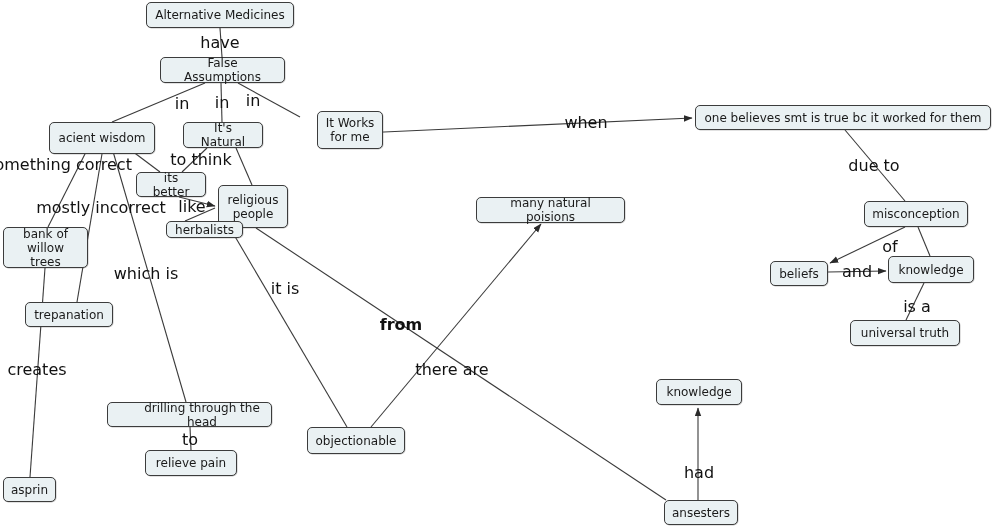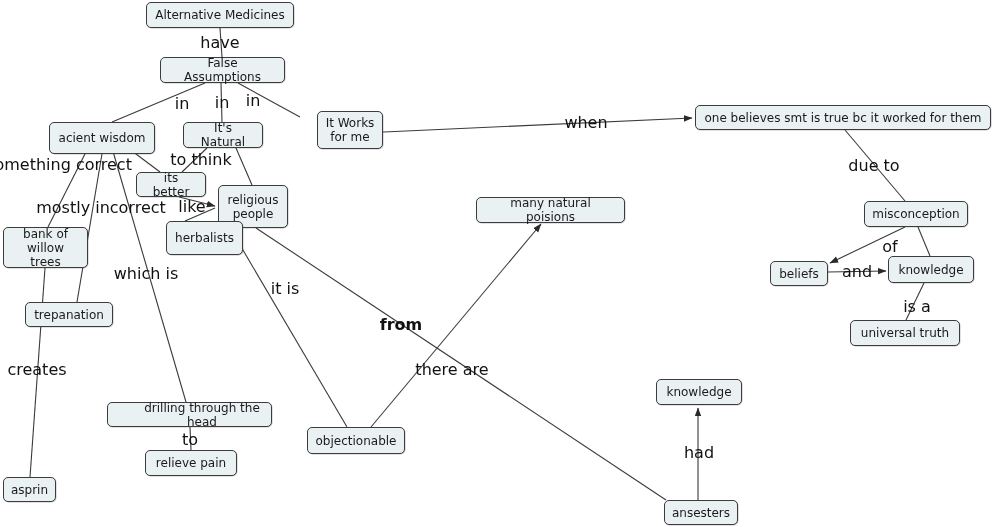--- a/index.html
+++ b/index.html
@@ -98,21 +98,21 @@
       <div class="node" style="left: 146px; top: 2px; width: 148px; height: 26px;">Alternative Medicines</div>
       <div class="node" style="left: 160px; top: 57px; width: 125px; height: 26px;">False Assumptions</div>
       <div class="node" style="left: 49px; top: 122px; width: 106px; height: 32px;">acient wisdom</div>
       <div class="node" style="left: 183px; top: 122px; width: 80px; height: 26px;">It's Natural</div>
       <div class="node" style="left: 296px; top: 111px; width: 66px; height: 38px; margin-left: 21px;">It Works
 for me</div>
       <div class="node" style="left: 695px; top: 105px; width: 296px; height: 25px;">one believes smt is true bc it worked for them</div>
       <div class="node" style="left: 136px; top: 172px; width: 70px; height: 25px;">its better</div>
       <div class="node" style="left: 218px; top: 185px; width: 70px; height: 43px;">religious
 people</div>
-      <div class="node" style="left: 166px; top: 221px; width: 77px; height: 34px;">herbalists</div>
+      <div class="node" style="left: 166px; top: 221px; width: 77px; height: 17px;">herbalists</div>
       <div class="node" style="left: 3px; top: 227px; width: 85px; height: 41px;">bank of
 willow trees</div>
       <div class="node" style="left: 25px; top: 302px; width: 88px; height: 25px; text-align: right;">trepanation</div>
       <div class="node" style="left: 3px; top: 477px; width: 53px; height: 25px;">asprin</div>
       <div class="node" style="left: 107px; top: 402px; width: 165px; height: 25px; padding-left: 32px;">drilling through the head</div>
       <div class="node" style="left: 145px; top: 450px; width: 92px; height: 26px;">relieve pain</div>
       <div class="node" style="left: 307px; top: 427px; width: 98px; height: 27px;">objectionable</div>
       <div class="node" style="left: 476px; top: 197px; width: 149px; height: 26px;">many natural poisions</div>
       <div class="node" style="left: 864px; top: 201px; width: 104px; height: 26px;">misconception</div>
       <div class="node" style="left: 770px; top: 261px; width: 58px; height: 25px;">beliefs</div>
@@ -134,15 +134,15 @@
       <div class="edge-label" style="left: 201px; top: 159px;">to think</div>
       <div class="edge-label" style="left: 192px; top: 206px;">like</div>
       <div class="edge-label" style="left: 59px; top: 164px;">something correct</div>
       <div class="edge-label" style="left: 101px; top: 207px;">mostly incorrect</div>
       <div class="edge-label" style="left: 146px; top: 273px;">which is</div>
       <div class="edge-label" style="left: 37px; top: 369px;">creates</div>
       <div class="edge-label" style="left: 190px; top: 439px;">to</div>
       <div class="edge-label" style="left: 285px; top: 288px;">it is</div>
       <div class="edge-label" style="left: 452px; top: 325px; margin-top: 44px;">there are</div>
       <div class="edge-label" style="left: 401px; top: 324px; font-weight: bold;">from</div>
-      <div class="edge-label" style="left: 699px; top: 452px;">had</div>
+      <div class="edge-label" style="left: 699px; top: 472px;">had</div>
     </div>
 </div>
 
 </body></html>

